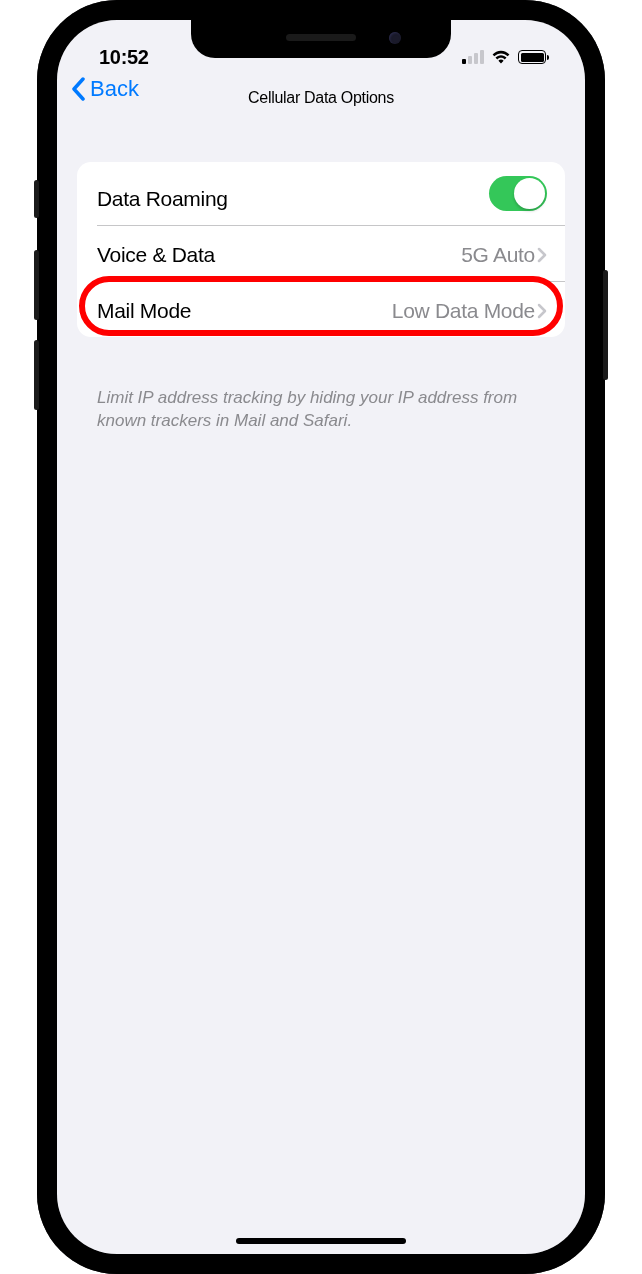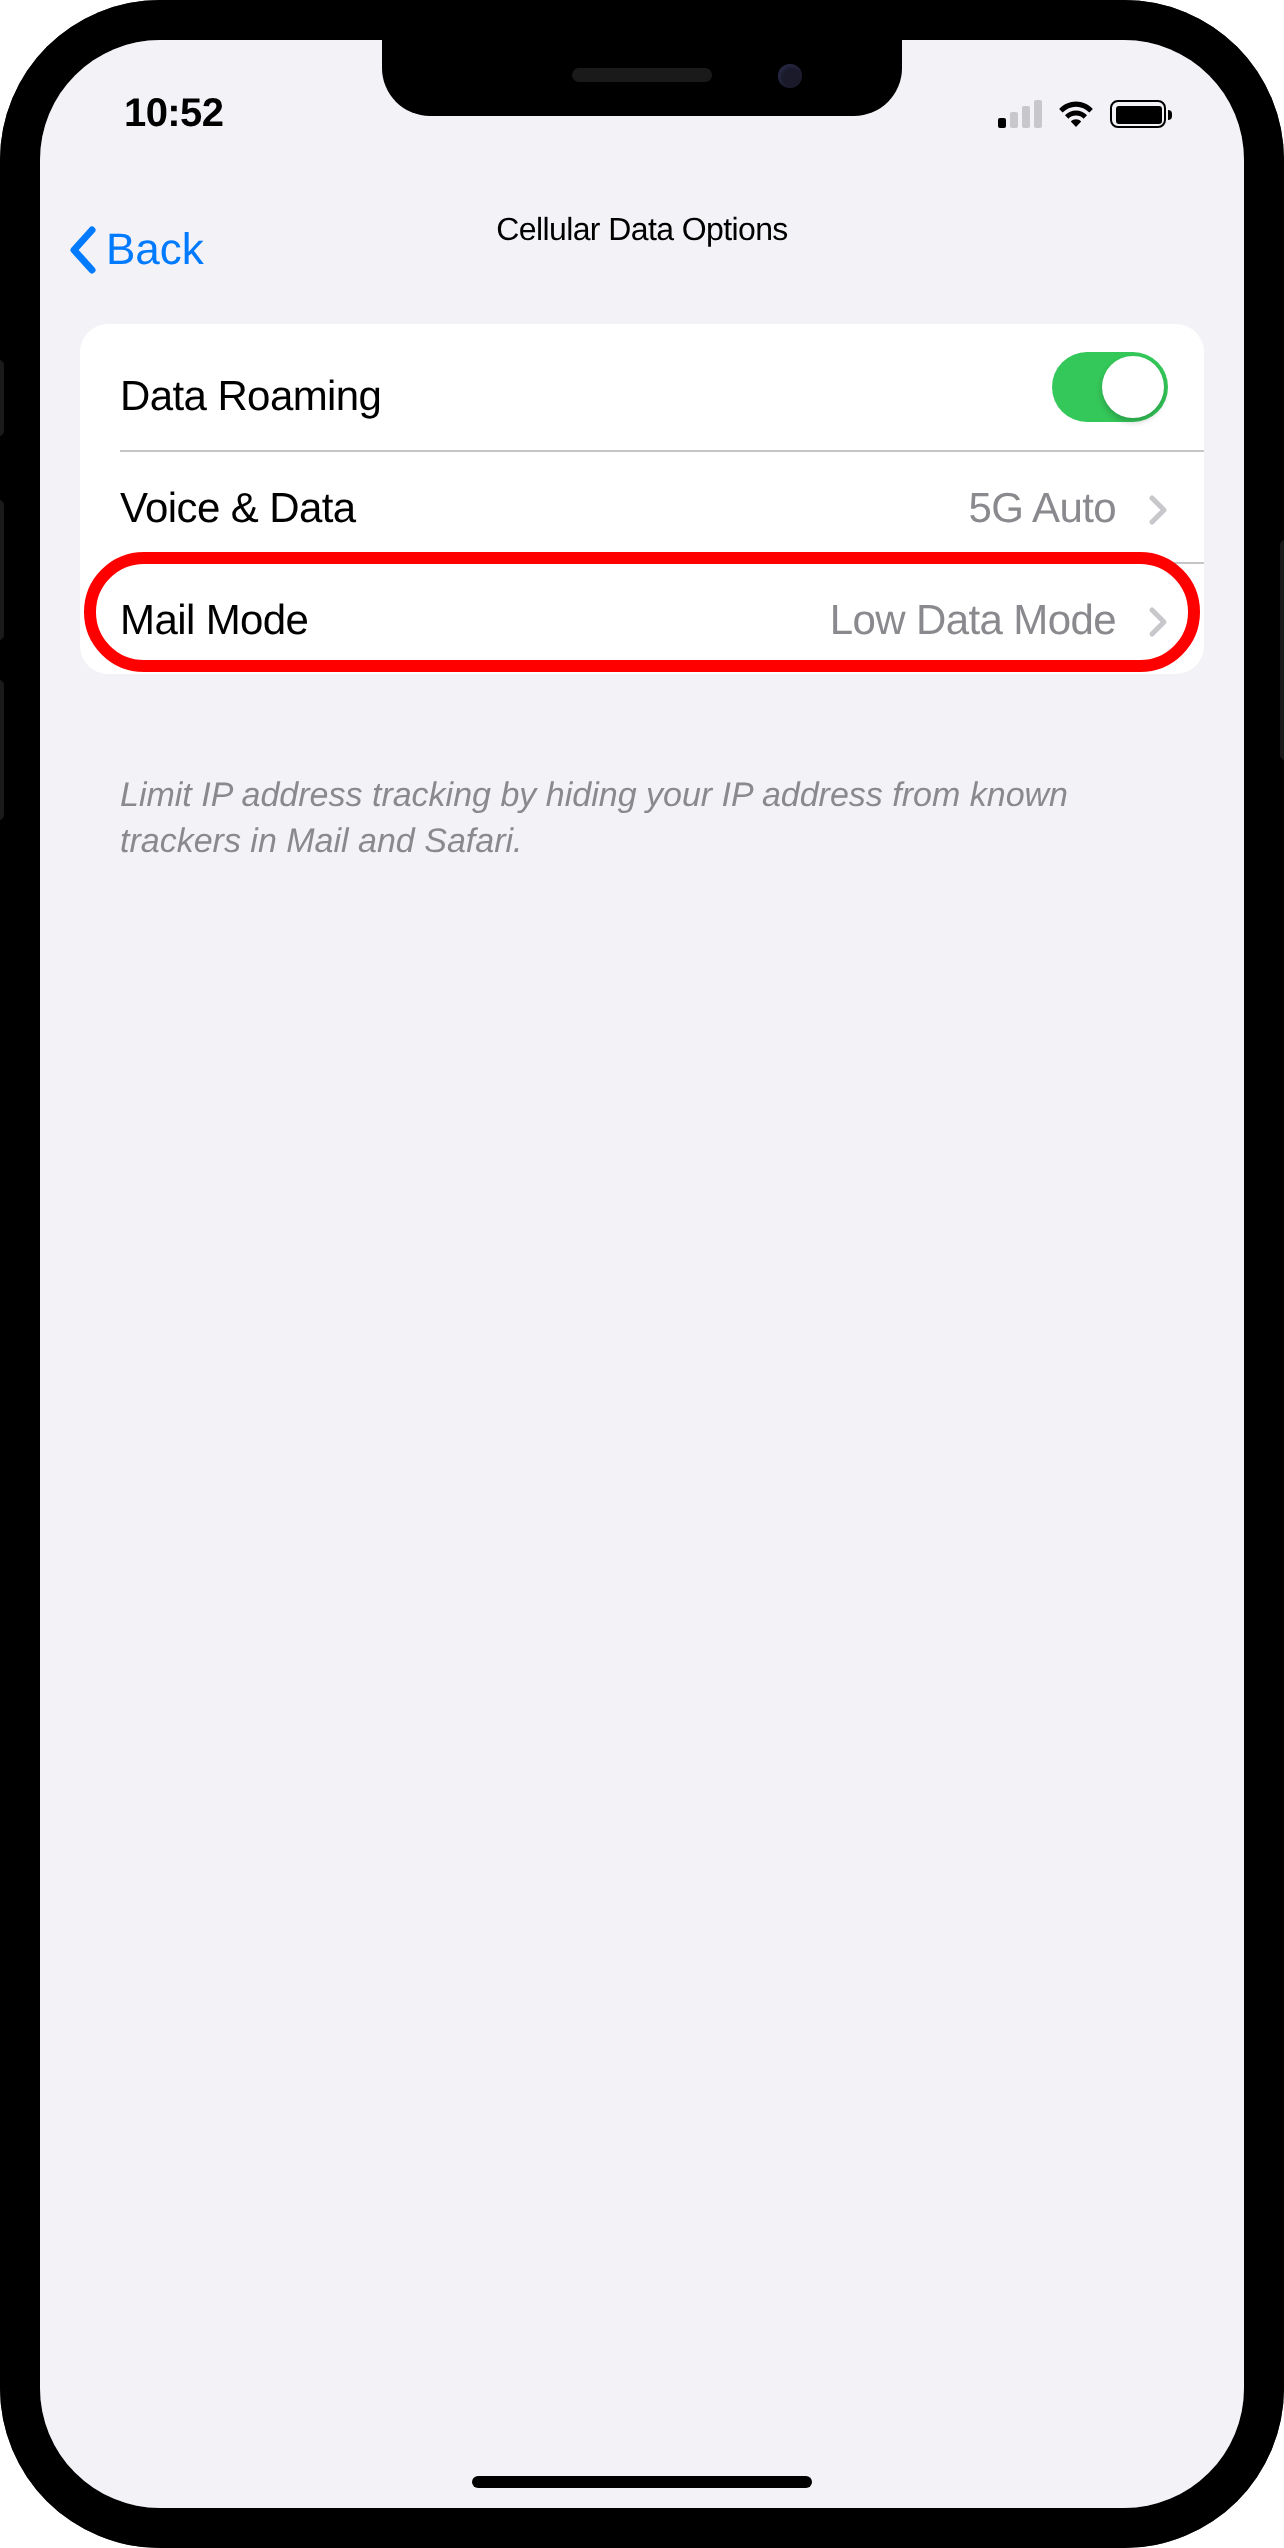--- a/index.html
+++ b/index.html
@@ -9,21 +9,21 @@
       -webkit-font-smoothing: antialiased;
     }
     body {
       font-family: -apple-system, BlinkMacSystemFont, "Helvetica Neue", Arial, sans-serif;
       background: #fff;
       display: flex;
       justify-content: center;
       align-items: flex-start;
     }
     .device-frame {
-      width: 642px;
+      width: 568px;
       height: 1274px;
       background: #f0f0f0;
       position: relative;
       border-radius: 80px;
       padding: 20px;
       box-shadow: inset 0 0 0 20px #000, inset 0 0 0 24px #3a3a3c;
     }
     .screen {
       width: 100%;
       height: 100%;
@@ -120,21 +120,21 @@
     .battery-tip {
       width: 2px;
       height: 5px;
       background: #000;
       border-radius: 0 2px 2px 0;
       margin-left: 1px;
     }
     .nav-bar {
       height: 62px;
       display: flex;
-      align-items: flex-end;
+      align-items: flex-start;
       position: relative;
       padding: 0 16px;
     }
     .back-button {
       display: flex;
       align-items: center;
       color: #007aff;
       font-size: 22px;
       gap: 4px;
       position: absolute;
@@ -177,21 +177,21 @@
       background: #c6c6c8;
     }
     .row-label {
       font-size: 21px;
       color: #000;
       letter-spacing: -0.3px;
     }
     .row-right {
       display: flex;
       align-items: center;
-      gap: 16px;
+      gap: 2px;
     }
     .row-value {
       font-size: 21px;
       color: #8a8a8e;
       letter-spacing: -0.3px;
     }
     .chevron-right svg {
       display: block;
     }
     .toggle {

